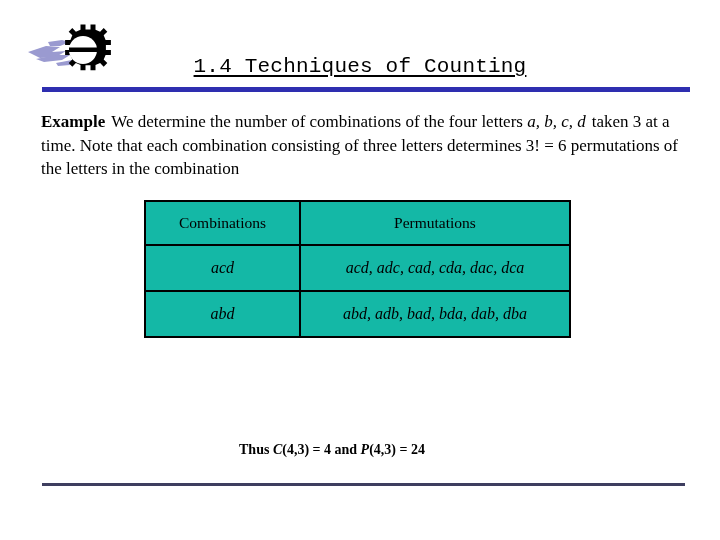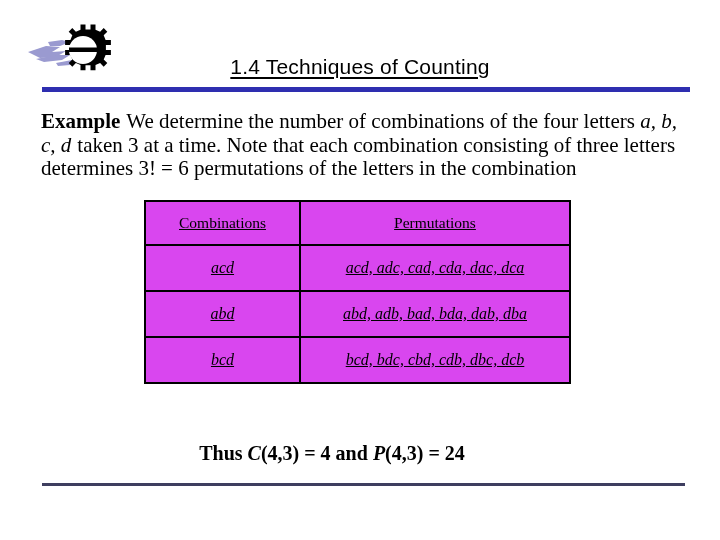--- a/index.html
+++ b/index.html
@@ -36,21 +36,21 @@
   
   .title-block {
     position: absolute;
     left: 0;
     top: 54px;
     width: 720px;
     text-align: center;
   }
   .title {
     display: inline-block;
-    font-family: Liberation Sans, sans-serif;
+    font-family: Liberation Mono, monospace;
     font-size: 21px;
     line-height: 26px;
     letter-spacing: .2px;
     text-decoration: underline;
     text-underline-offset: 3px;
     color: #000;
     white-space: nowrap;
   }
 
   
@@ -70,41 +70,40 @@
     height: 3px;
     background: #3e3e5f;
   }
 
   
   .para {
     position: absolute;
     left: 41px;
     top: 110px;
     width: 650px;
-    font-size: 21px;
+    font-size: 17px;
     line-height: 23.5px;
     text-align: left;
   }
   .para b { font-weight: bold; }
   .para i { font-style: italic; }
   .sp { display: inline-block; width: 6px; }
 
   
   .tbl-wrap {
     position: absolute;
     left: 144px;
     top: 200px;
     width: 421px;
   }
   table.combo {
     border-collapse: collapse;
     width: 421px;
     table-layout: fixed;
-    background: #d946ef;
-    text-decoration: underline;
+    background: #14b8a6;
   }
   table.combo td, table.combo th {
     border: 2px solid #000;
     text-align: center;
     vertical-align: middle;
     padding: 0;
     font-weight: normal;
   }
   table.combo th {
     height: 42px;
@@ -119,21 +118,21 @@
   .col-comb { width: 153px; }
   .col-perm { width: 268px; }
 
   
   .conclusion {
     position: absolute;
     left: 0;
     top: 442px;
     width: 664px;
     text-align: center;
-    font-size: 20px;
+    font-size: 14px;
     font-weight: bold;
   }
   .conclusion i { font-style: italic; }
 </style>
 </head>
 <body>
 
 <div class="slide">
 
   <div class="logo">
@@ -173,24 +172,20 @@
       </thead>
       <tbody>
         <tr>
           <td>acd</td>
           <td>acd, adc, cad, cda, dac, dca</td>
         </tr>
         <tr>
           <td>abd</td>
           <td>abd, adb, bad, bda, dab, dba</td>
         </tr>
-        <tr>
-          <td>bcd</td>
-          <td>bcd, bdc, cbd, cdb, dbc, dcb</td>
-        </tr>
       </tbody>
     </table>
   </div>
 
   <div class="conclusion">
     <span>Thus </span><i>C</i><span>(4,3) = 4 and </span><i>P</i><span>(4,3) = 24</span>
   </div>
 
   <div class="rule-bottom"></div>
 

